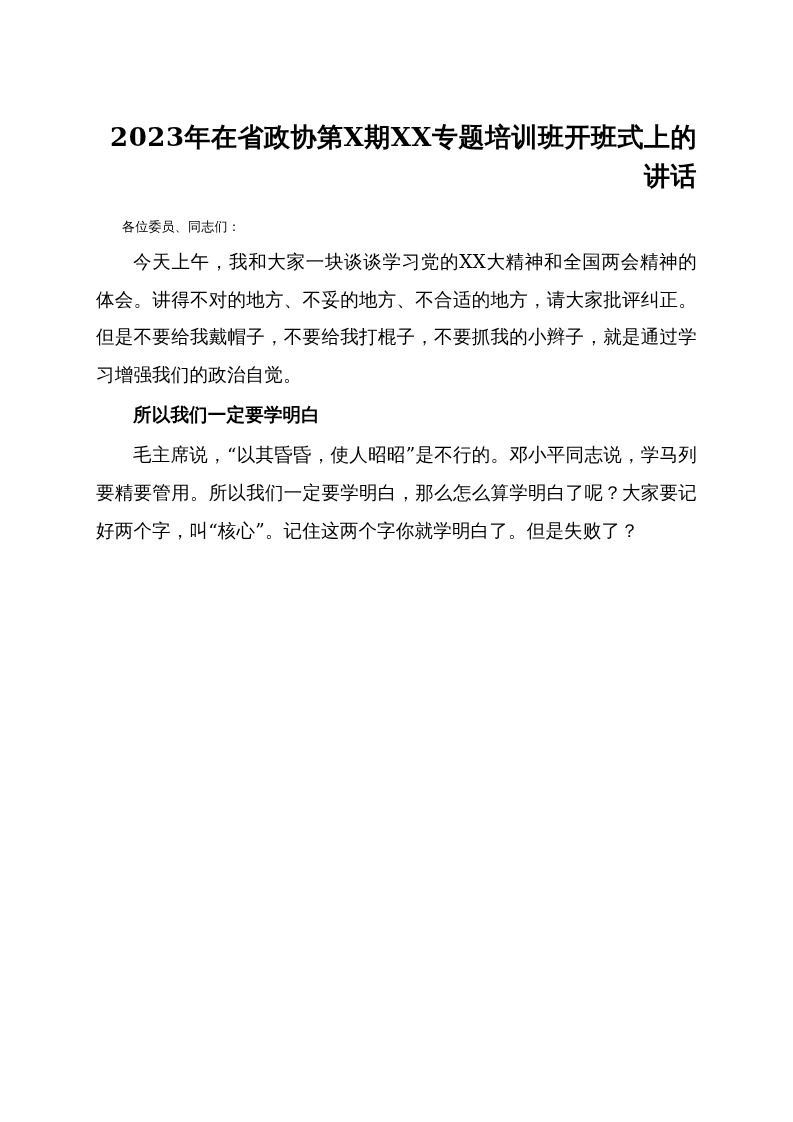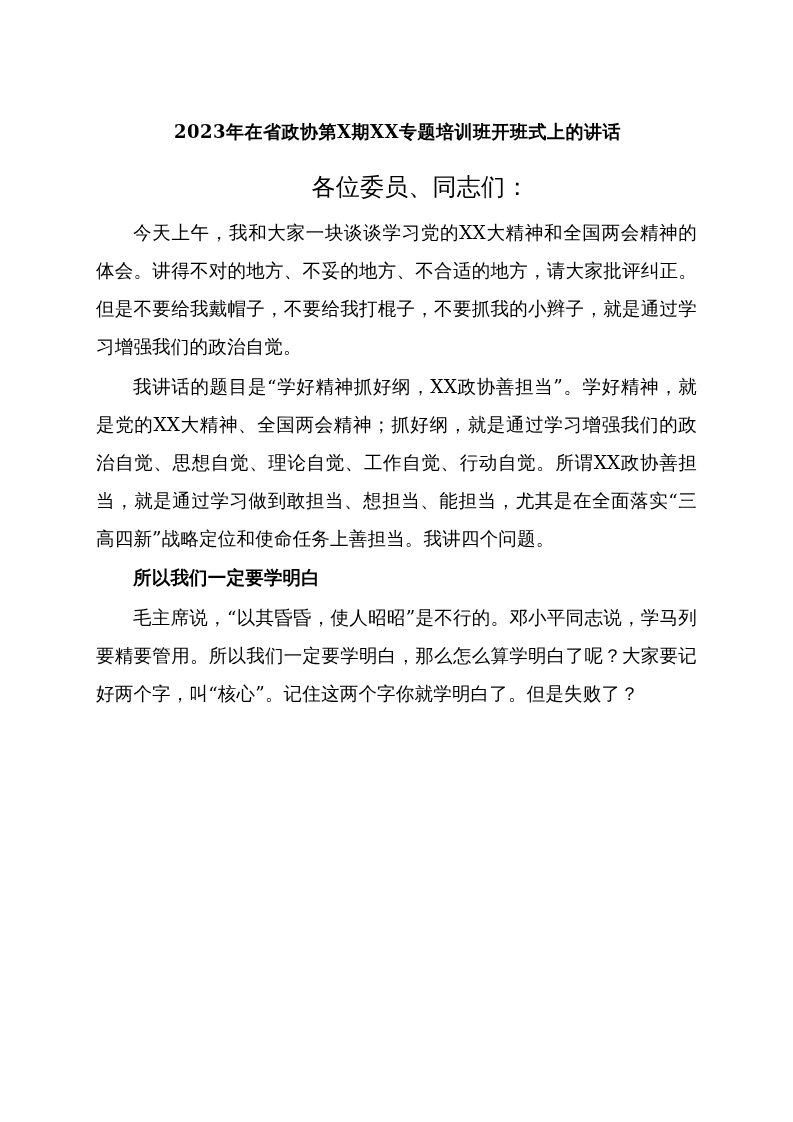--- a/index.html
+++ b/index.html
@@ -17,24 +17,24 @@
   .page {
     position: relative;
     width: 793px;
     height: 1122px;
     box-sizing: border-box;
     padding: 96px 96px 80px 96px;
     background: #ffffff;
     overflow: hidden;
   }
   .doc-title {
-    font-size: 18px;
+    font-size: 26px;
     font-weight: 700;
     line-height: 1.5;
-    text-align: center;
+    text-align: right;
     letter-spacing: 0.5px;
     margin: 22px 0 18px 0;
     padding-left: 2px;
   }
   .para {
     font-size: 18.5px;
     line-height: 2.05;
     text-align: justify;
     text-justify: inter-ideograph;
     text-indent: 2em;
@@ -43,39 +43,37 @@
   }
   .heading {
     font-size: 18.5px;
     font-weight: 700;
     line-height: 2.05;
     text-indent: 2em;
     margin: 2px 0 2px 0;
     letter-spacing: 0.2px;
   }
   .salutation {
-    font-size: 24px;
+    font-size: 13px;
     line-height: 2.05;
     text-indent: 2em;
     margin: 6px 0 2px 0;
     letter-spacing: 0.2px;
-    text-align: center;
   }
 </style>
 </head>
 <body>
 
 <div class="page">
 
   <h1 class="doc-title">2023年在省政协第X期XX专题培训班开班式上的讲话</h1>
 
   <p class="salutation">各位委员、同志们：</p>
 
   <p class="para">今天上午，我和大家一块谈谈学习党的XX大精神和全国两会精神的体会。讲得不对的地方、不妥的地方、不合适的地方，请大家批评纠正。但是不要给我戴帽子，不要给我打棍子，不要抓我的小辫子，就是通过学习增强我们的政治自觉。</p>
 
-  <p class="para">我讲话的题目是“学好精神抓好纲，XX政协善担当”。学好精神，就是党的XX大精神、全国两会精神；抓好纲，就是通过学习增强我们的政治自觉、思想自觉、理论自觉、工作自觉、行动自觉。所谓XX政协善担当，就是通过学习做到敢担当、想担当、能担当，尤其是在全面落实“三高四新”战略定位和使命任务上善担当。我讲四个问题。</p>
 
   <h2 class="heading">所以我们一定要学明白</h2>
 
   <p class="para">毛主席说，“以其昏昏，使人昭昭”是不行的。邓小平同志说，学马列要精要管用。所以我们一定要学明白，那么怎么算学明白了呢？大家要记好两个字，叫“核心”。记住这两个字你就学明白了。但是失败了？</p>
 
 
 </div>
 
 </body></html>

